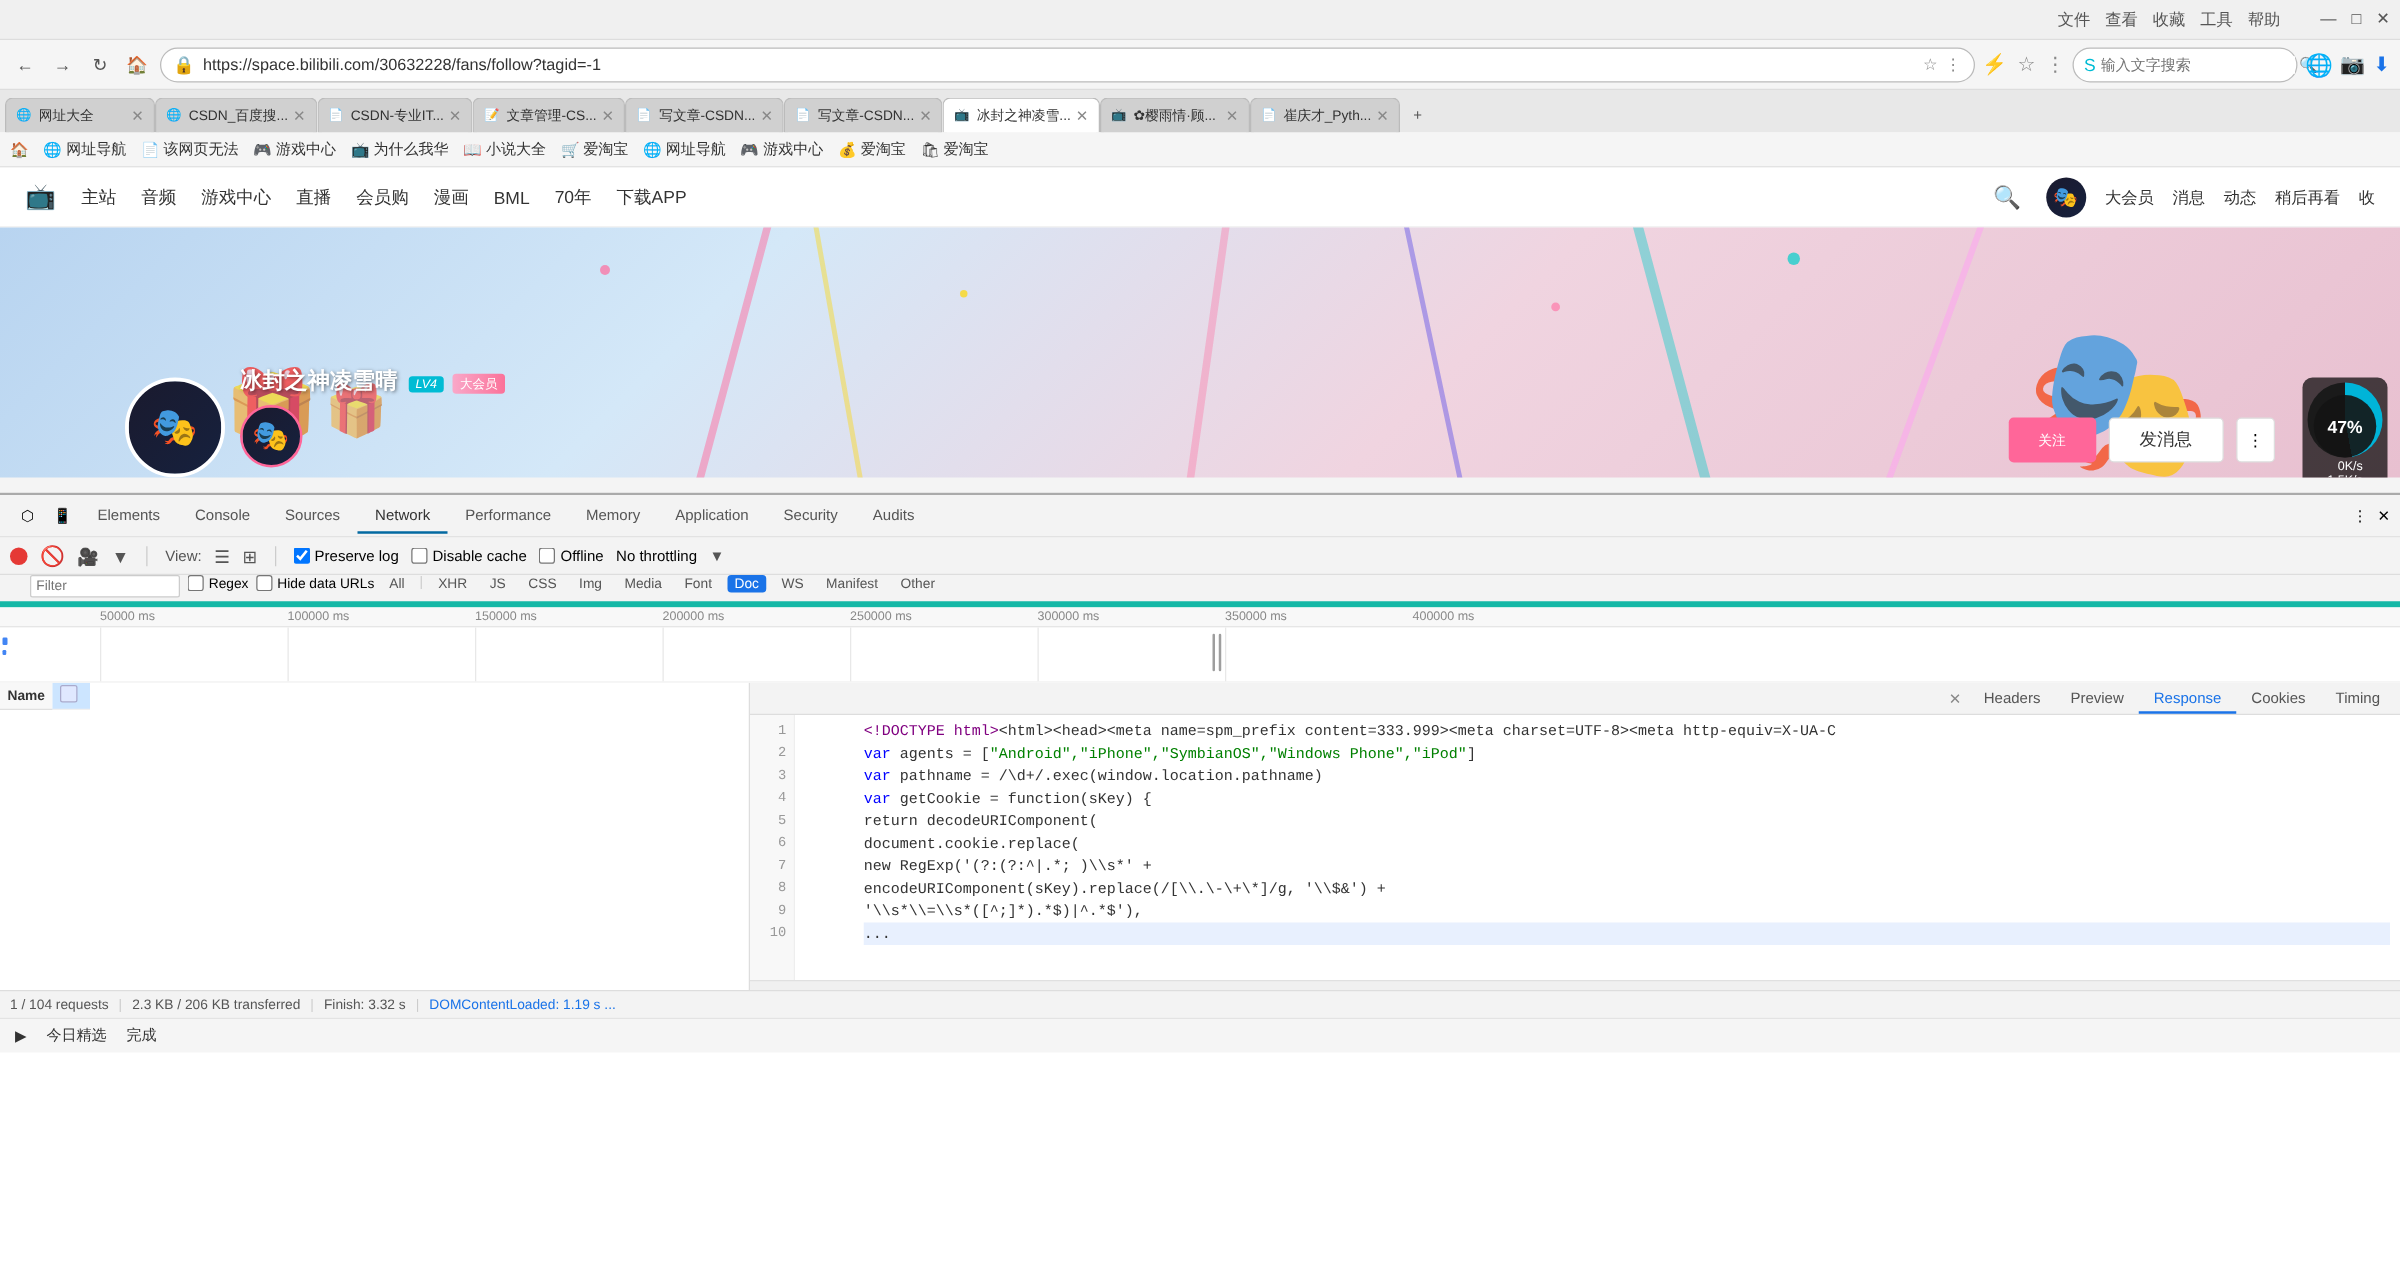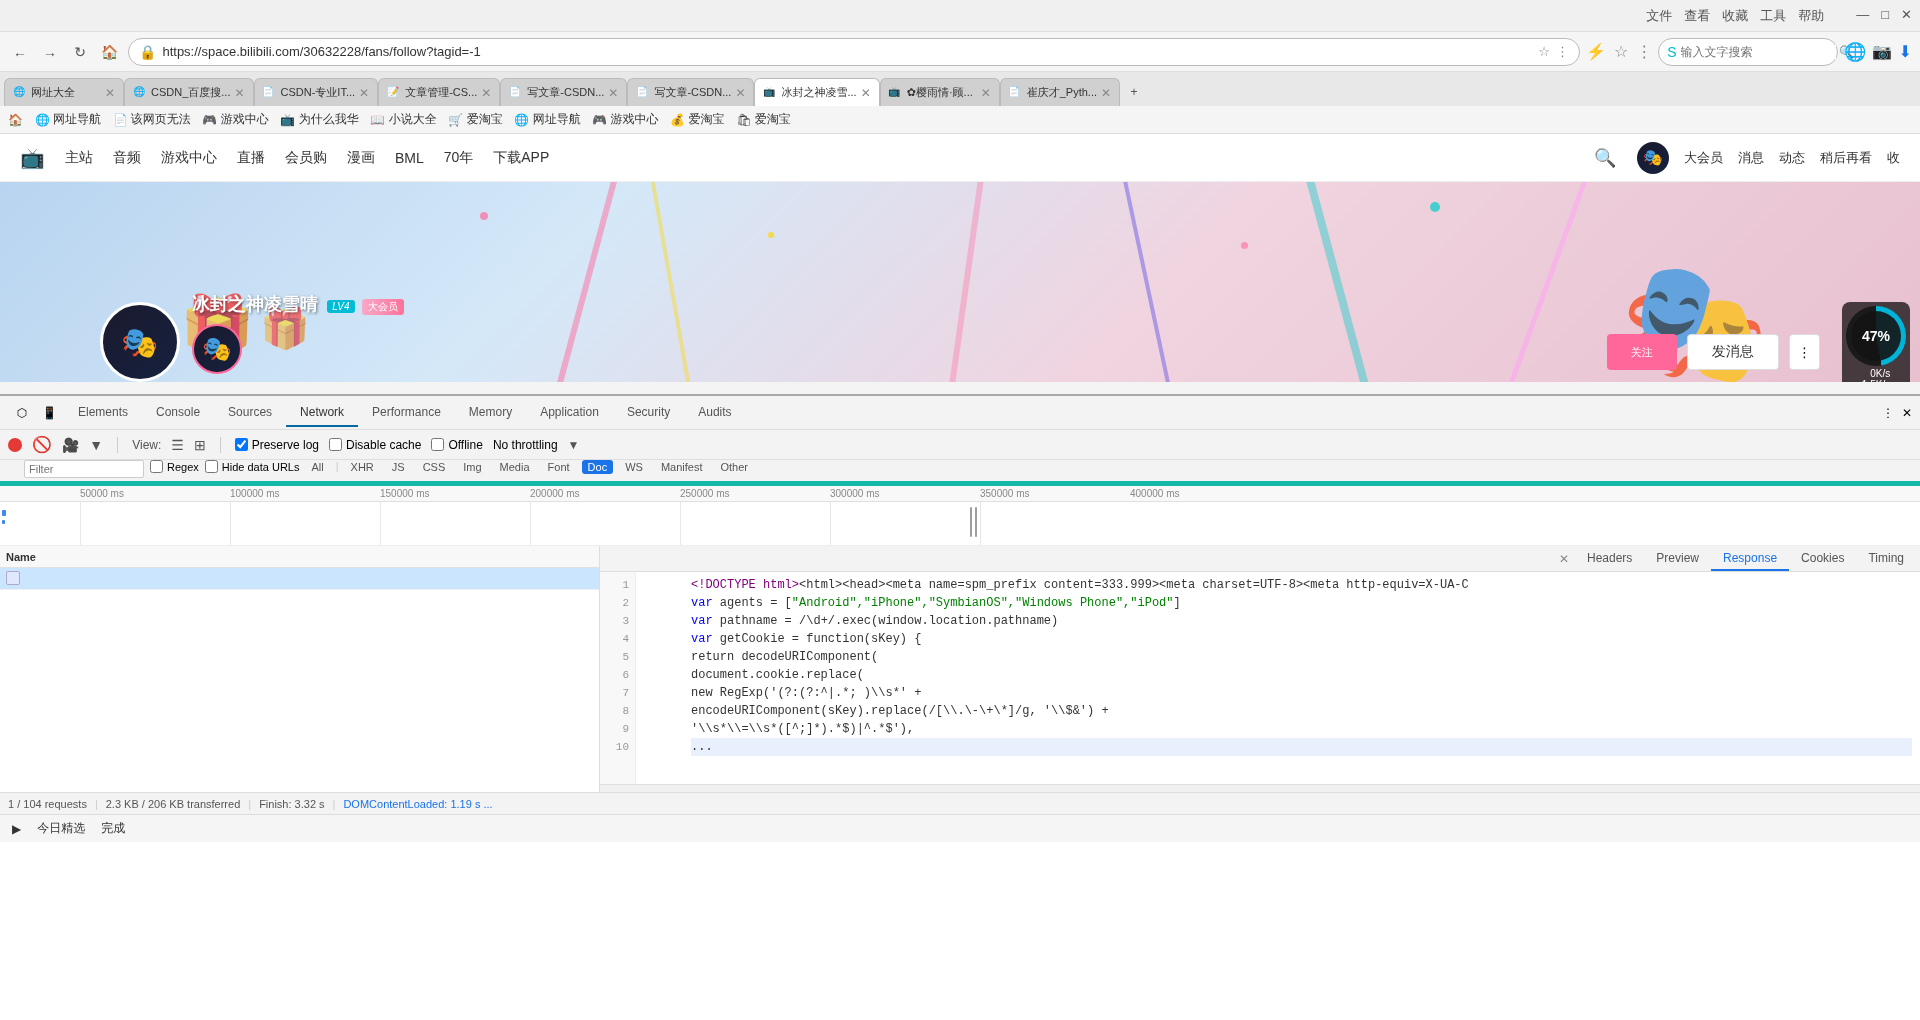--- a/index.html
+++ b/index.html
@@ -193,21 +193,21 @@
     
     .banner-decoration {
       position: absolute;
       top: 0; left: 0; right: 0; bottom: 0;
       overflow: hidden;
     }
     .speed-circle {
       width: 60px; height: 60px;
       border-radius: 50%;
       background: conic-gradient(#00b4d8 0% 47%, #1a1a1a 47% 100%);
-      display: flex; align-items: center; justify-content: center;
+      display: flex; align-items: flex-end; justify-content: center;
       position: relative;
     }
     .speed-inner {
       width: 50px; height: 50px;
       border-radius: 50%;
       background: rgba(20,20,20,0.9);
       display: flex; flex-direction: column; align-items: center; justify-content: center;
       color: #fff;
       font-size: 14px;
       font-weight: bold;
@@ -316,21 +316,21 @@
       flex: 1;
       display: flex;
       overflow: hidden;
     }
 
     
     .network-list {
       width: 600px;
       border-right: 1px solid #ddd;
       display: flex;
-      flex-direction: column;
+      flex-direction: row;
     }
     .network-list-header {
       height: 22px;
       background: #f8f8f8;
       border-bottom: 1px solid #e0e0e0;
       display: flex;
       align-items: center;
       font-size: 11px;
       font-weight: bold;
       color: #333;

